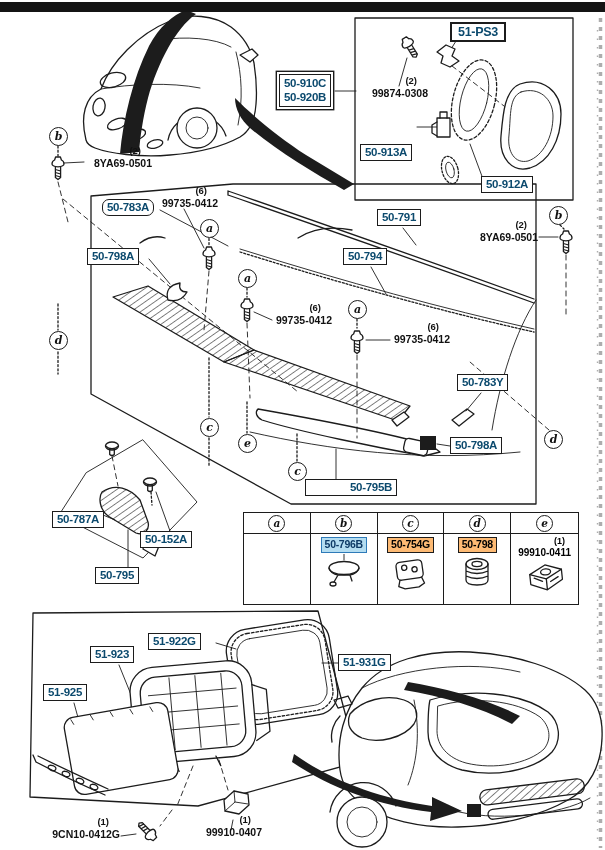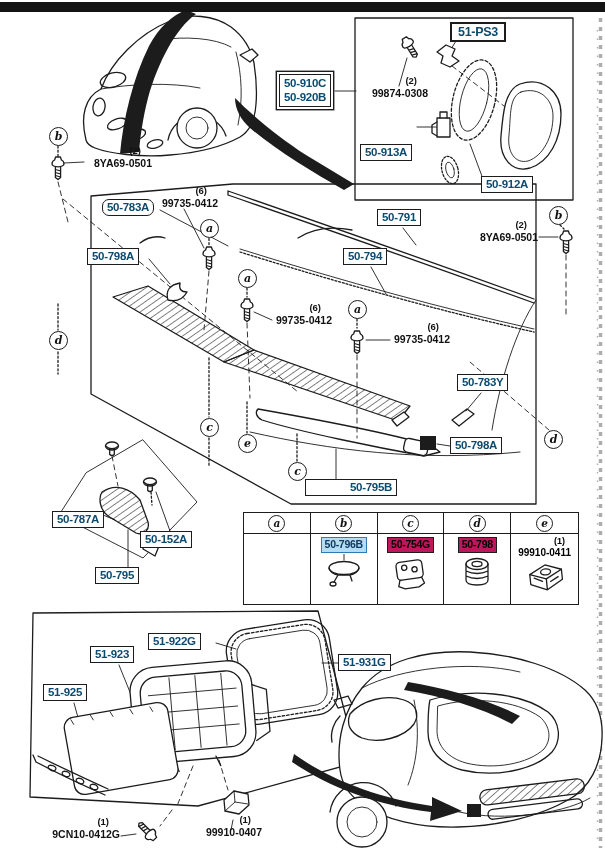--- a/index.html
+++ b/index.html
@@ -33,21 +33,21 @@
            background:#fff;display:flex;align-items:center;justify-content:center;
            font-family:"DejaVu Serif",serif;font-style:italic;font-weight:bold;font-size:11px;color:#111;z-index:5;}
 
   .legend{position:absolute;left:243px;top:512px;width:334px;height:91px;border:1.7px solid var(--ink);
           display:grid;grid-template-columns:repeat(5,1fr);background:#fff;z-index:4;}
   .lcol{border-right:1.4px solid var(--ink);display:flex;flex-direction:column;align-items:center;}
   .lcol:last-child{border-right:none;}
   .lhead{height:20px;width:100%;border-bottom:1.4px solid var(--ink);display:flex;align-items:center;justify-content:center;}
   .inhead{position:static;width:15px;height:15px;font-size:10.5px;flex:none;}
   .lbody{flex:1;display:flex;flex-direction:column;align-items:center;padding-top:3px;}
-  .ltag{border:1.5px solid var(--ink);background:#be185d;font-weight:bold;font-size:10.5px;
+  .ltag{border:1.5px solid var(--ink);background:#fdba74;font-weight:bold;font-size:10.5px;
         letter-spacing:-.3px;padding:0 3px;line-height:1.3;white-space:nowrap;}
   .ltag.hl{background:var(--hl-bg);border-color:var(--hl-border);color:var(--hl-text);}
   .lplain{display:flex;flex-direction:column;align-items:flex-end;font-weight:bold;font-size:10px;line-height:1.1;}
   .lplain .count{font-size:9px;padding-right:6px;}
   .licon{margin-top:1px;}
   .topbar{position:absolute;left:0;top:2px;width:605px;height:10px;background:#141414;z-index:6;}
 </style>
 </head>
 <body>
 

